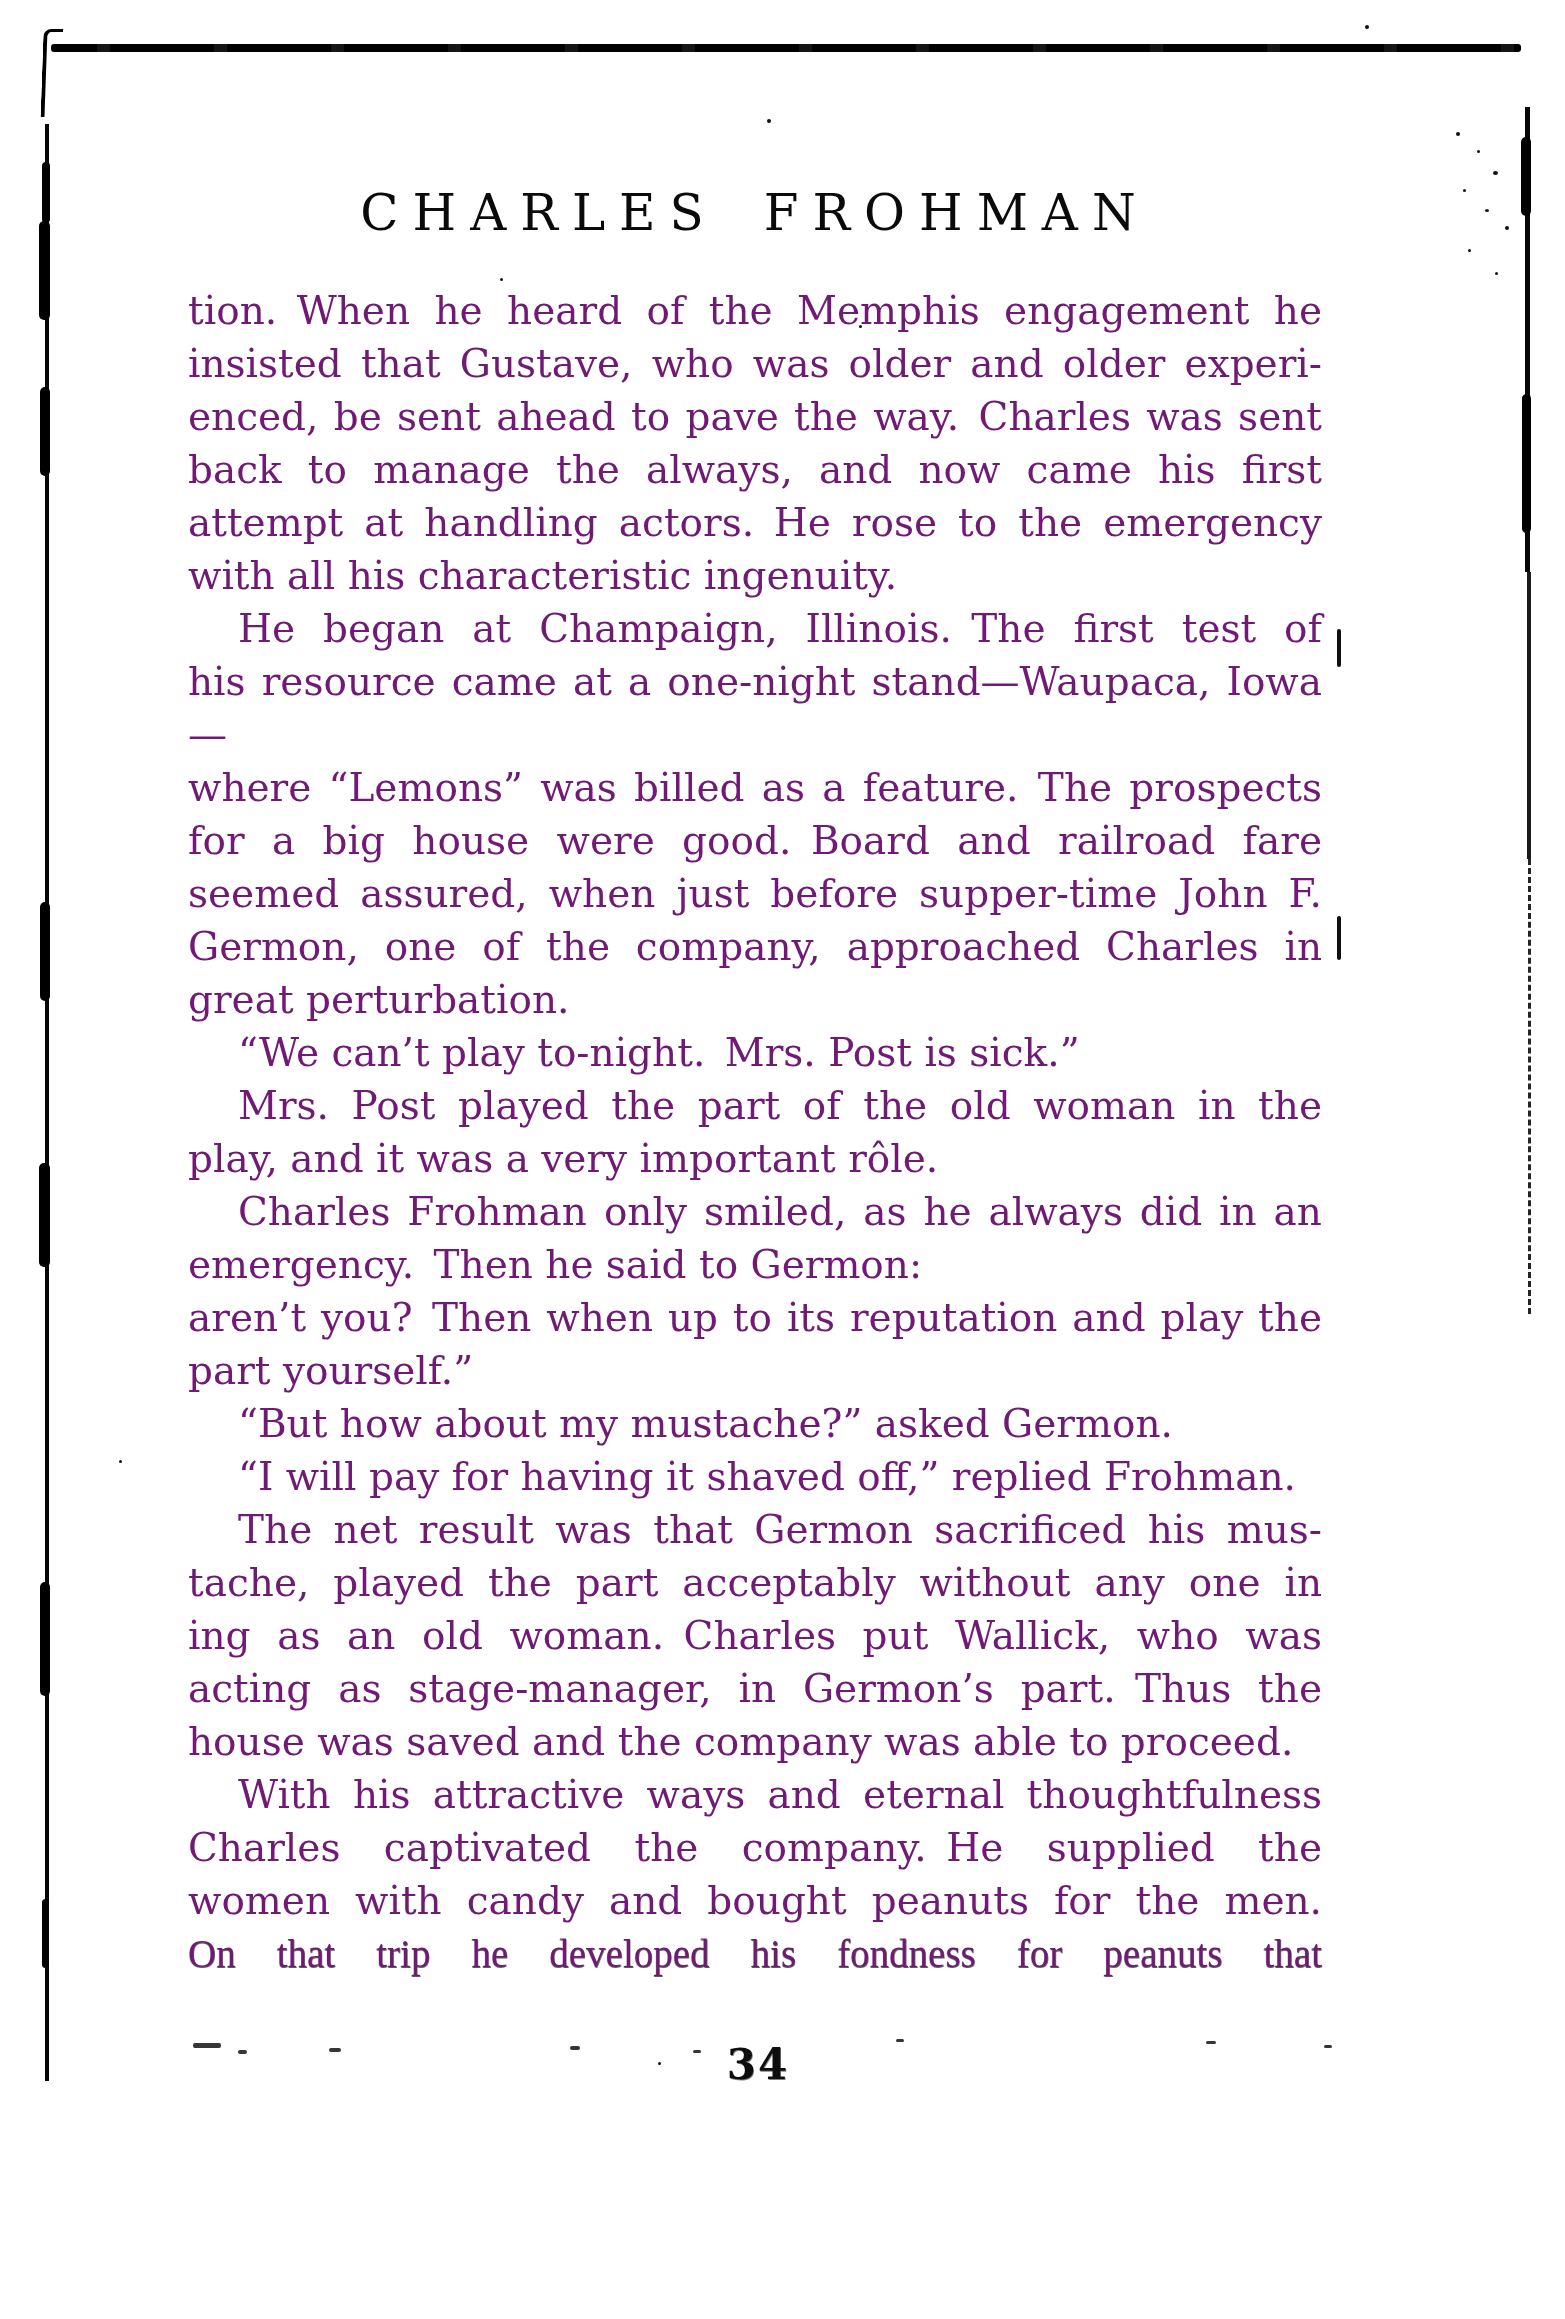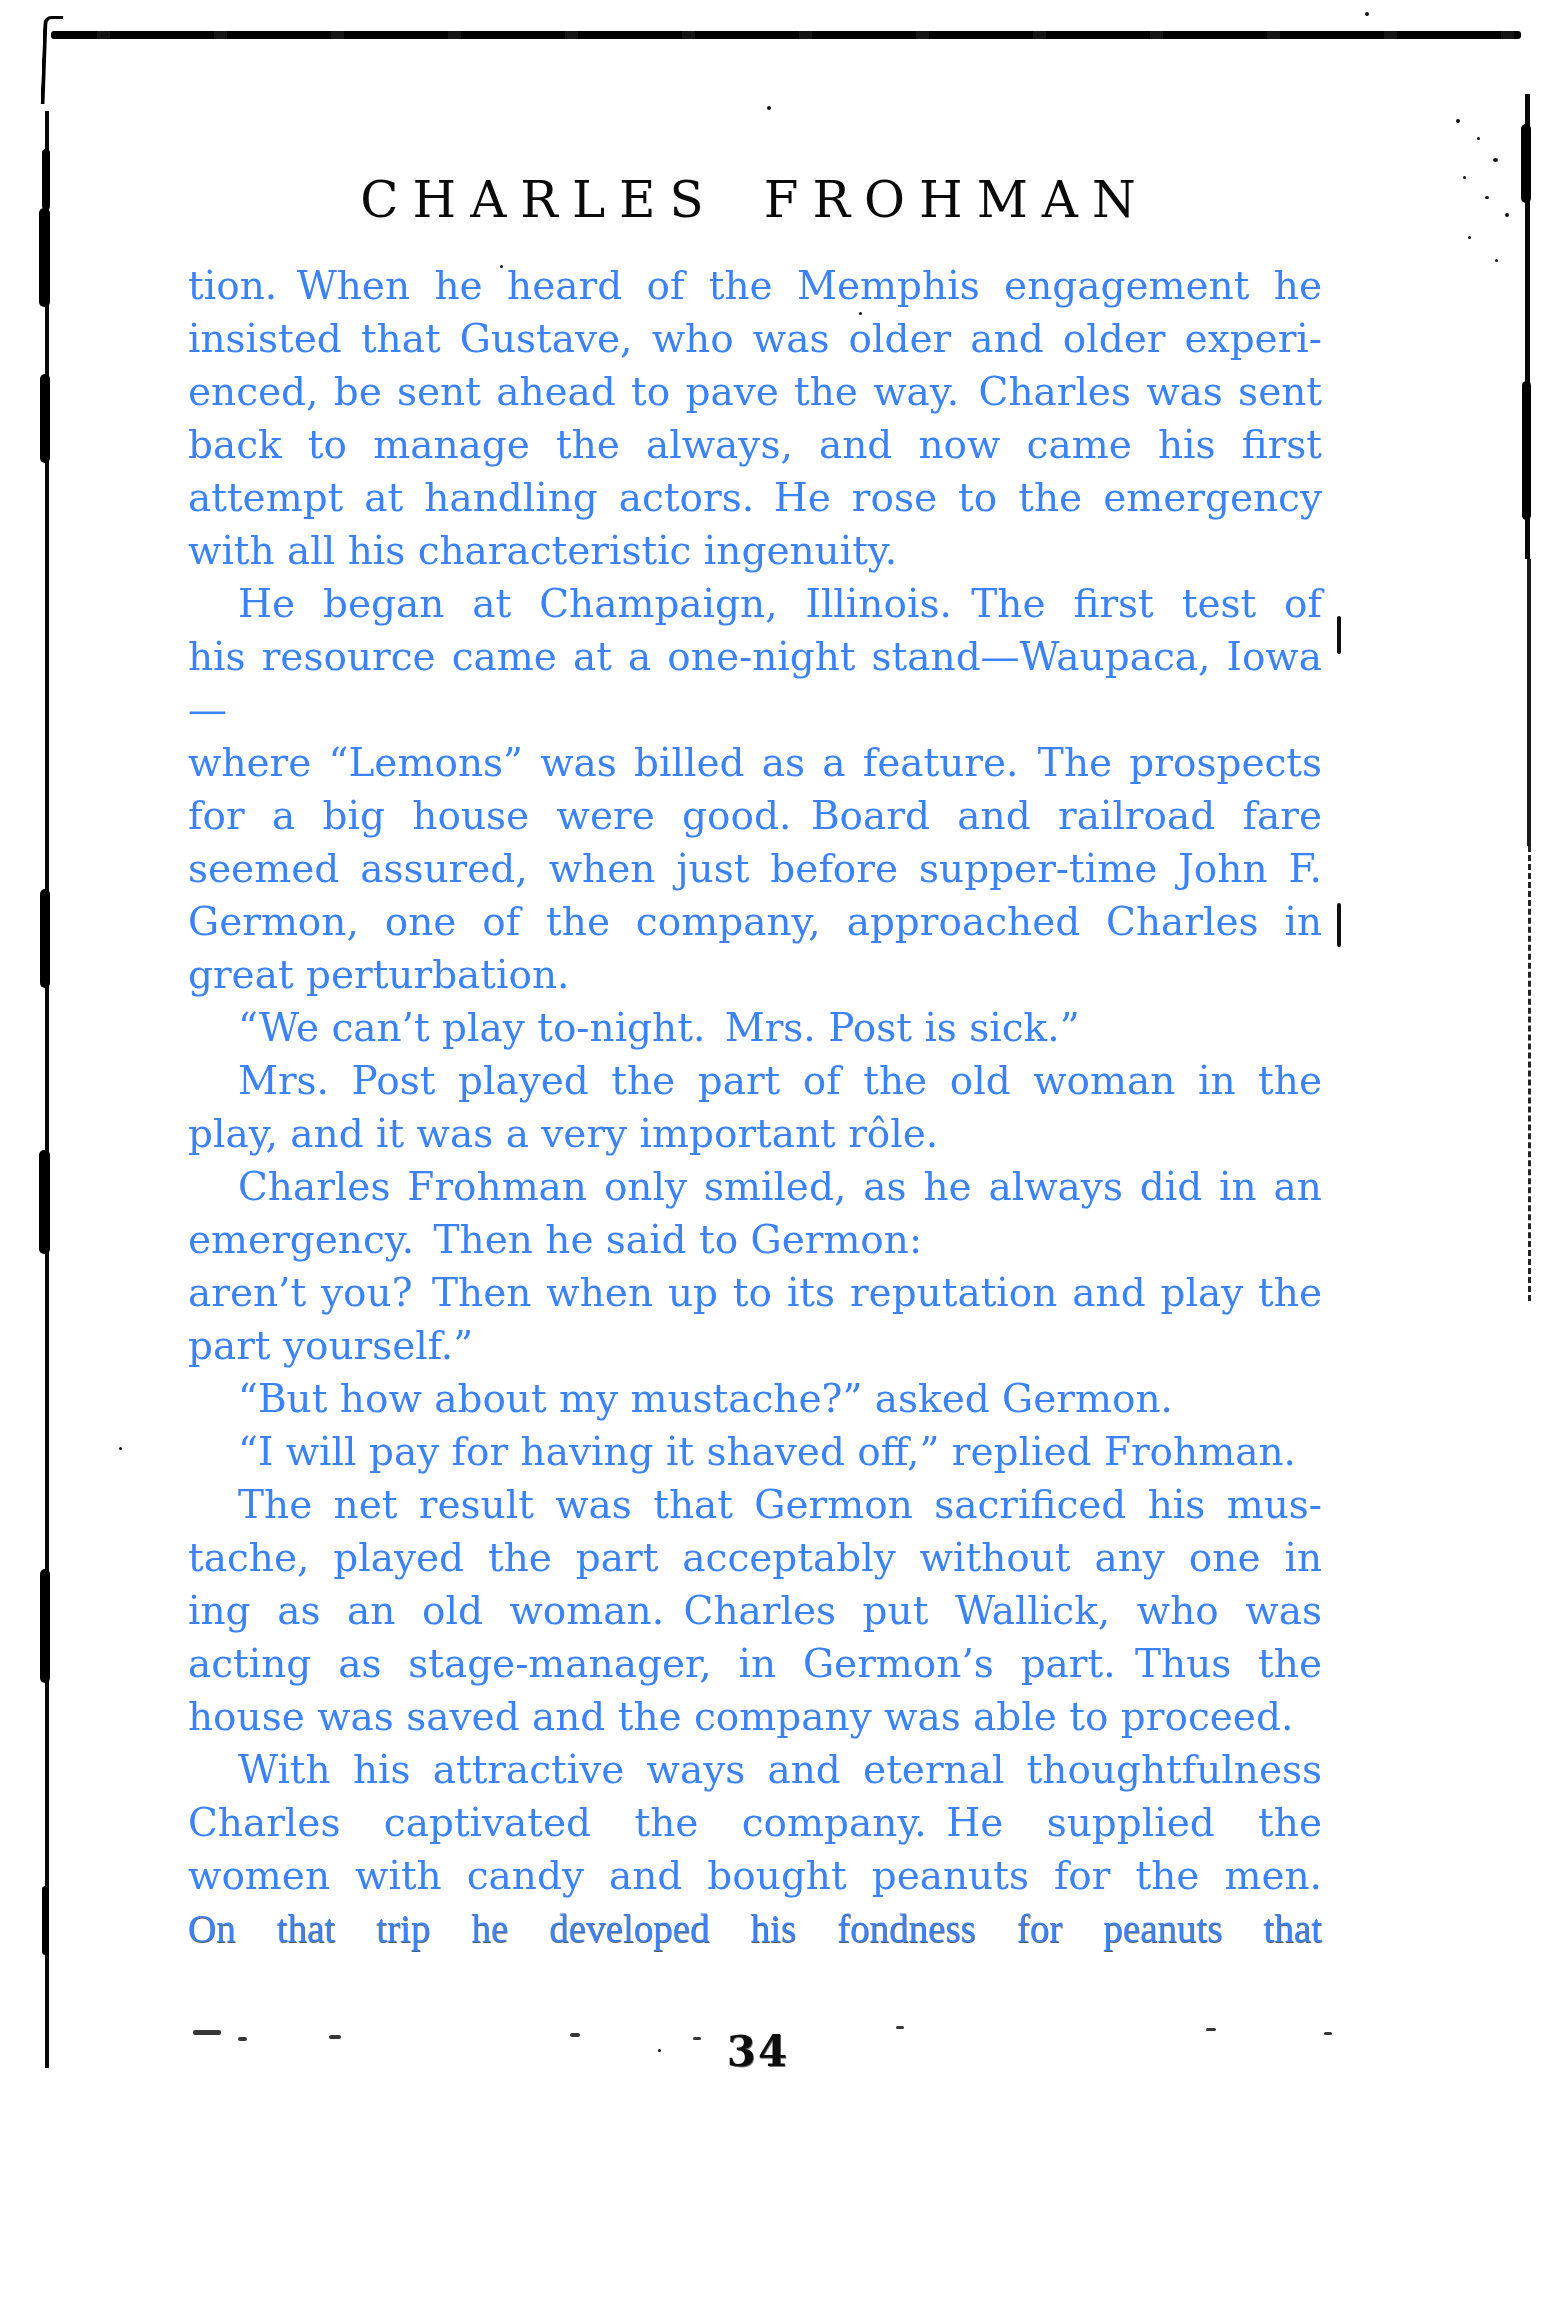--- a/index.html
+++ b/index.html
@@ -3,34 +3,35 @@
 <meta charset="utf-8">
 <style>
   html,body { margin:0; padding:0; background:#ffffff; }
   .scan {
     position:relative;
     width:1565px; height:2068px;
     background:#ffffff;
     overflow:hidden;
     font-family:"DejaVu Serif","Liberation Serif",serif;
     color:#0d0d0d;
+    margin-top:13px;
   }
 
   
   .header {
     position:absolute; top:175px; left:188px; width:1134px;
     margin:0; text-align:center;
     font-size:50px; font-weight:normal; line-height:50px;
     letter-spacing:14px; word-spacing:16px;
     color:#0a0a0a;
   }
   .body-text {
-    position:absolute; top:259px; left:188px; width:1134px;
+    position:absolute; top:271px; left:188px; width:1134px;
     font-size:39px; line-height:53px;
-    color:#3b82f6;
+    color:#701a75;
   }
   .line { text-align:justify; text-align-last:justify; }
   .line.eop { text-align-last:left; }
   .line.indent { text-indent:50px; }
   .line.smudge-line {
     text-shadow:0.6px 0.9px 0 rgba(0,0,0,0.55), -0.4px 1.4px 0 rgba(0,0,0,0.22);
     font-family:Liberation Serif, serif;
   }
   .pageno {
     position:absolute; top:2026px; left:188px; width:1134px;

